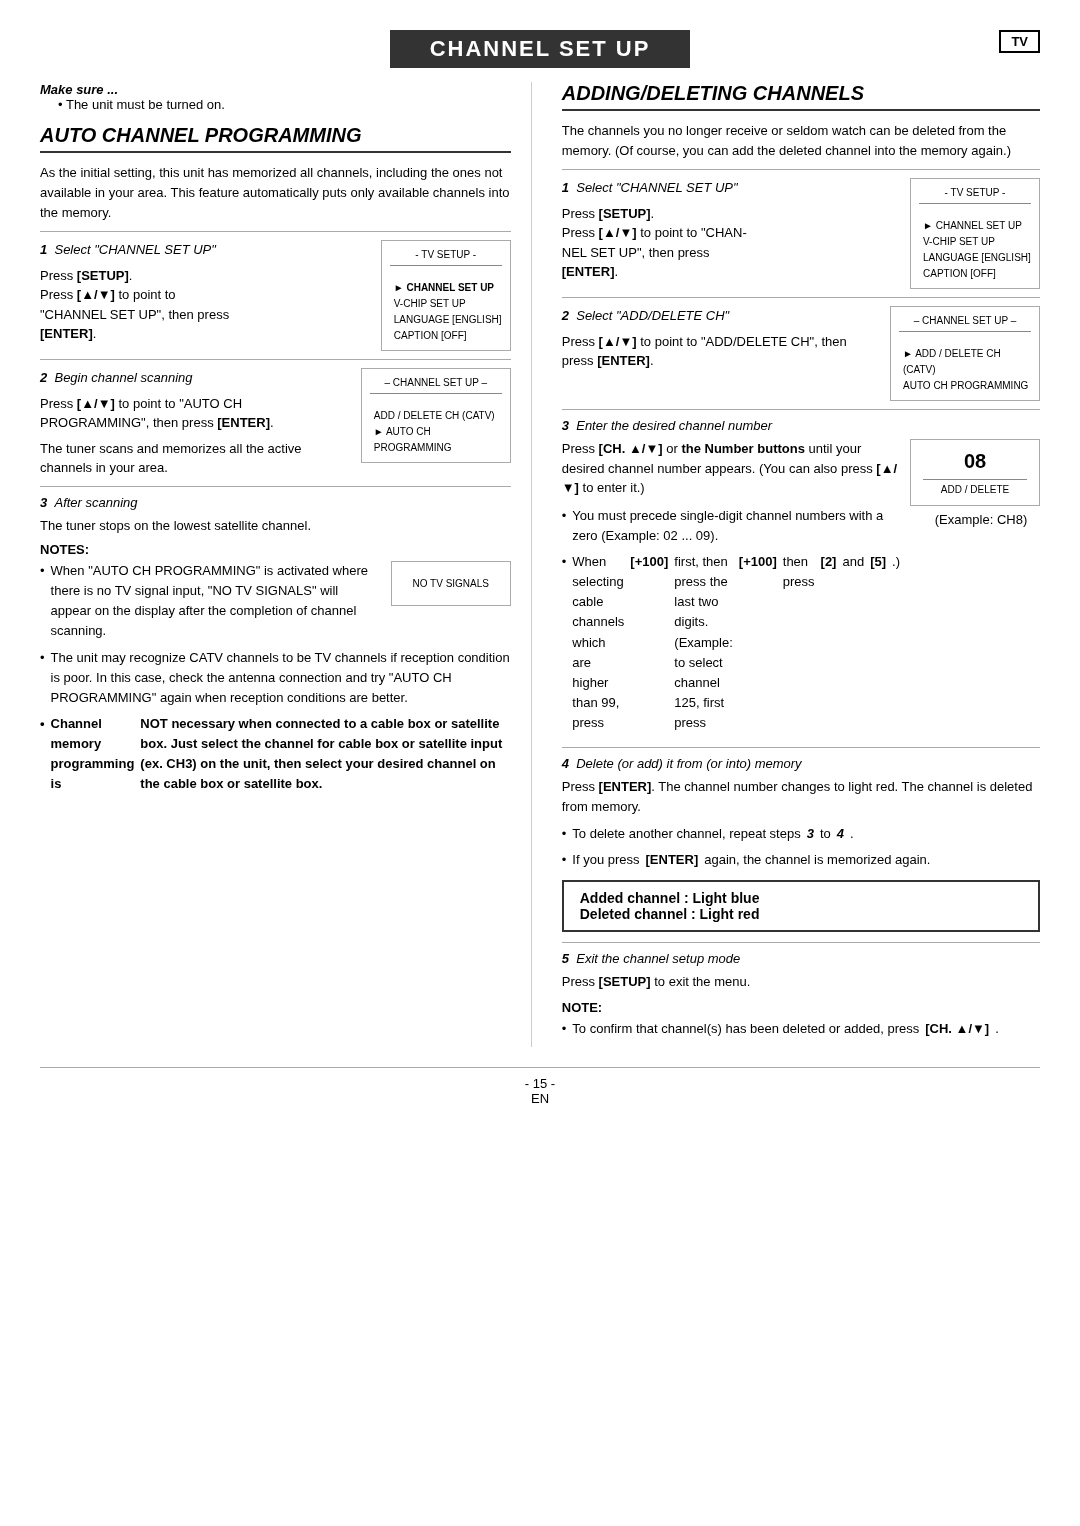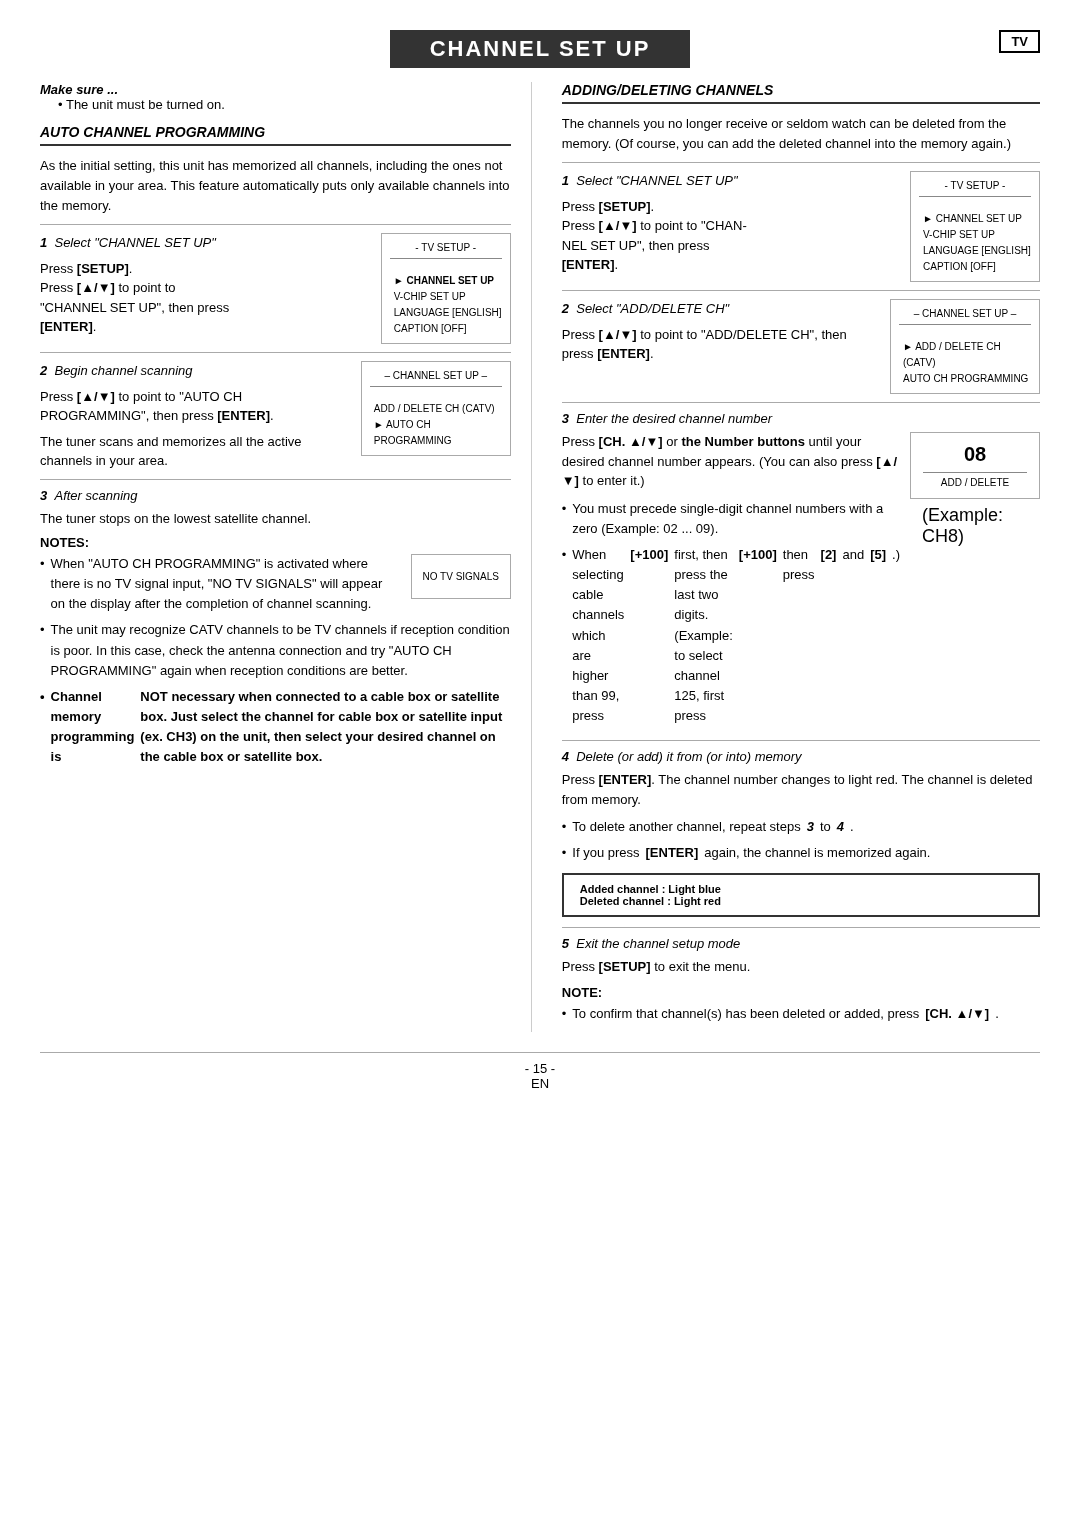--- a/index.html
+++ b/index.html
@@ -72,21 +72,21 @@
     }
 
     .col-right {
       flex: 1;
       padding-left: 0;
     }
 
     .section-title {
       font-style: italic;
       font-weight: bold;
-      font-size: 14px;
+      font-size: 20px;
       border-bottom: 2px solid #333;
       padding-bottom: 4px;
       margin-bottom: 10px;
     }
 
     .step-block {
       border-top: 1px solid #aaa;
       padding-top: 8px;
       margin-top: 8px;
       margin-bottom: 8px;
@@ -182,29 +182,29 @@
       content: "•";
       flex-shrink: 0;
       font-weight: bold;
     }
 
     .no-tv-box {
       border: 1px solid #aaa;
       padding: 16px 10px;
       font-size: 10px;
       text-align: center;
-      width: 100px;
+      width: 120px;
       margin-left: 10px;
     }
 
     .highlight-box {
       border: 2px solid #333;
       padding: 8px 16px;
       margin: 10px 0;
-      font-size: 11px;
+      font-size: 14px;
       font-weight: bold;
     }
 
     .channel-num-box {
       border: 1px solid #aaa;
       padding: 10px 12px;
       font-size: 12px;
       min-width: 130px;
       max-width: 150px;
       text-align: center;
@@ -217,21 +217,21 @@
       margin-bottom: 6px;
     }
 
     .channel-num-box .add-del {
       font-size: 10px;
       border-top: 1px solid #888;
       padding-top: 4px;
     }
 
     .example-text {
-      font-size: 18px;
+      font-size: 13px;
       font-style: normal;
       margin-top: 6px;
       margin-left: 12px;
     }
 
     .footer-row {
       display: flex;
       justify-content: space-between;
       align-items: center;
       margin-top: 20px;

